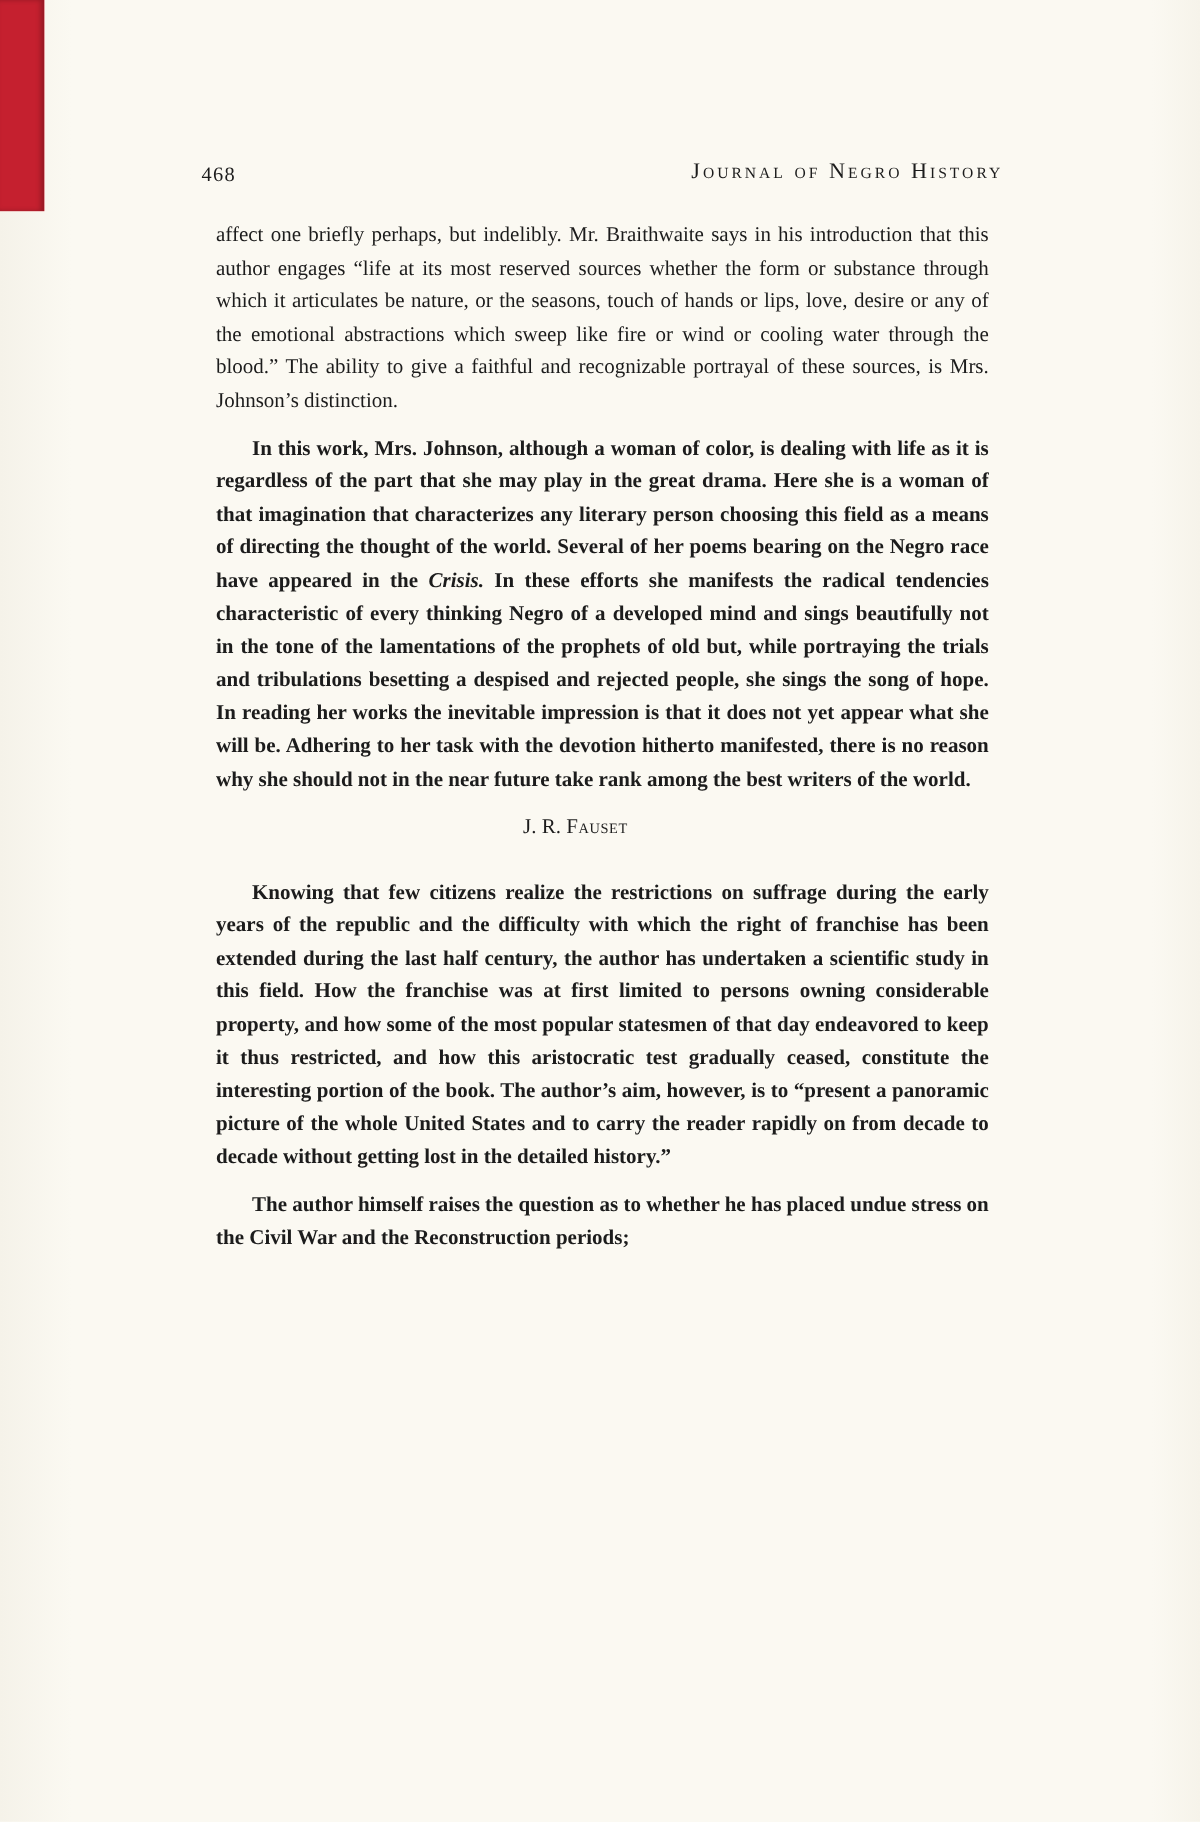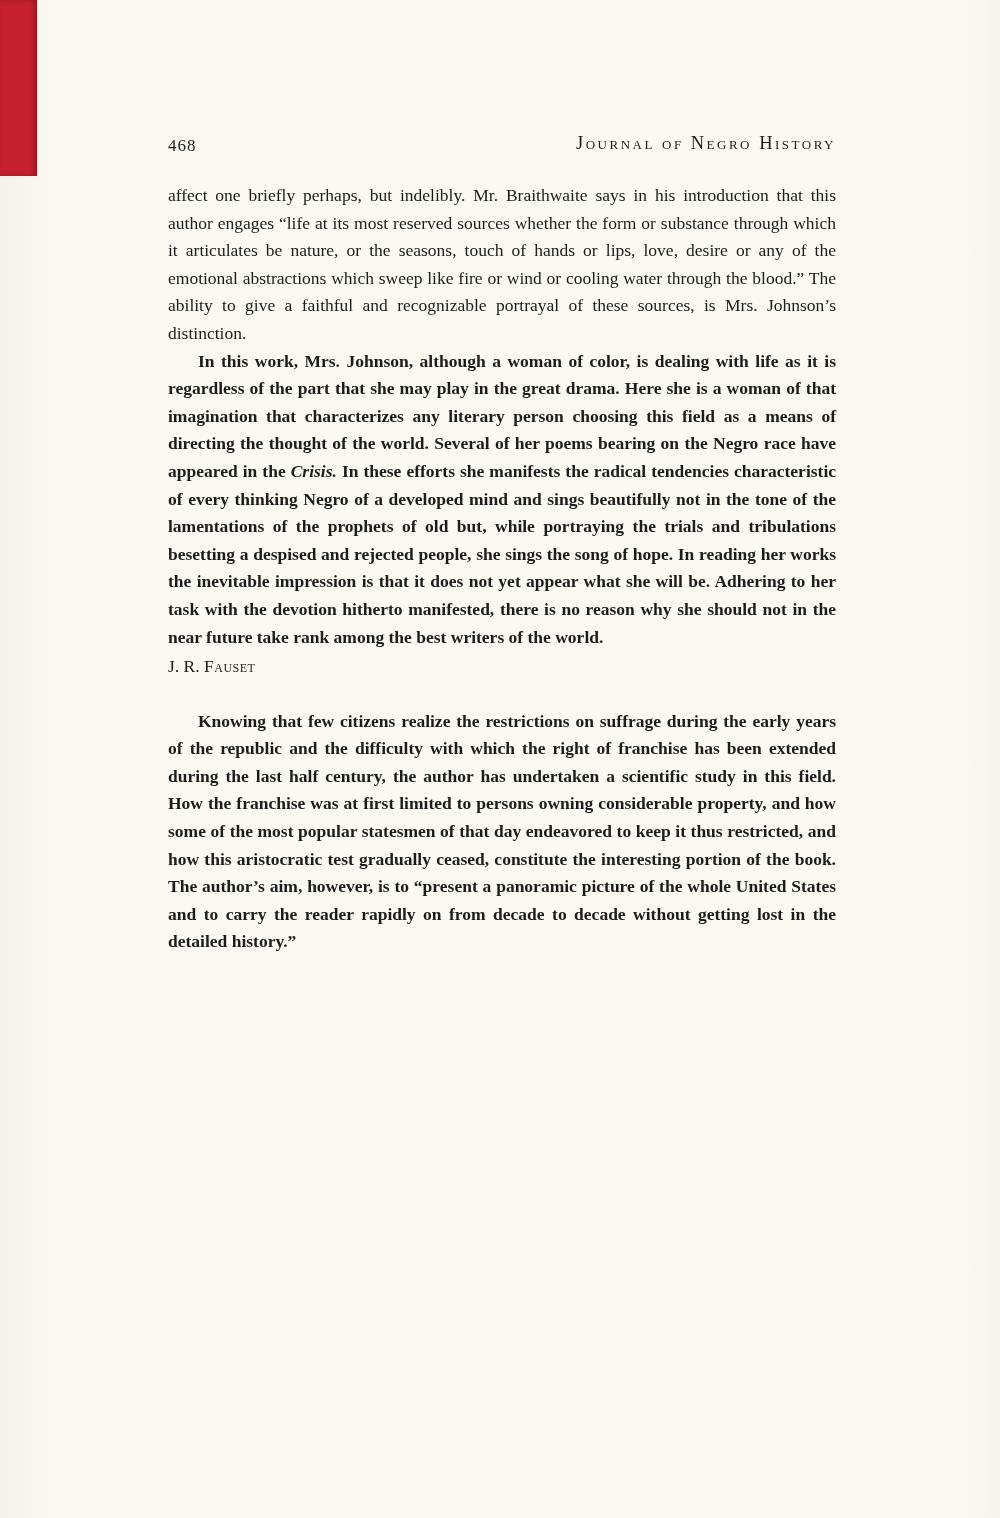--- a/index.html
+++ b/index.html
@@ -54,36 +54,36 @@
     position: absolute;
     left: 0;
     right: 0;
     top: 0;
     text-align: right;
     font-variant: small-caps;
     letter-spacing: 2.5px;
     font-size: 18.5px;
   }
   .para {
-    margin: 0;
+    margin: 12px;
   }
   .indent {
     text-indent: 30px;
     font-weight: bold;
   }
   .italic {
     font-style: italic;
   }
   .smallcaps {
     font-variant: small-caps;
     letter-spacing: 0.5px;
   }
   .signature {
     margin: 2px 0 27px 0;
-    text-align: left;
+    text-align: center;
     padding-right: 45px;
   }
   .citation {
     margin: 0;
     padding-left: 32px;
     text-indent: -32px;
   }
 </style>
 </head>
 <body>
@@ -101,16 +101,17 @@
 
     <p class="para"><span>affect one briefly perhaps, but indelibly.  Mr. Braithwaite says in his introduction that this author engages “life at its most reserved sources whether the form or substance through which it articulates be nature, or the seasons, touch of hands or lips, love, desire or any of the emotional abstractions which sweep like fire or wind or cooling water through the blood.”  The ability to give a faithful and recognizable portrayal of these sources, is Mrs. Johnson’s distinction.</span></p>
 
     <p class="para indent"><span>In this work, Mrs. Johnson, although a woman of color, is dealing with life as it is regardless of the part that she may play in the great drama.  Here she is a woman of that imagination that characterizes any literary person choosing this field as a means of directing the thought of the world.  Several of her poems bearing on the Negro race have appeared in the </span><span class="italic">Crisis.</span><span>  In these efforts she manifests the radical tendencies characteristic of every thinking Negro of a developed mind and sings beautifully not in the tone of the lamentations of the prophets of old but, while portraying the trials and tribulations besetting a despised and rejected people, she sings the song of hope.  In reading her works the inevitable impression is that it does not yet appear what she will be.  Adhering to her task with the devotion hitherto manifested, there is no reason why she should not in the near future take rank among the best writers of the world.</span></p>
 
     <p class="para signature"><span>J. R. </span><span class="smallcaps">Fauset</span></p>
 
 
     <p class="para indent"><span>Knowing that few citizens realize the restrictions on suffrage during the early years of the republic and the difficulty with which the right of franchise has been extended during the last half century, the author has undertaken a scientific study in this field.  How the franchise was at first limited to persons owning considerable property, and how some of the most popular statesmen of that day endeavored to keep it thus restricted, and how this aristocratic test gradually ceased, constitute the interesting portion of the book. The author’s aim, however, is to “present a panoramic picture of the whole United States and to carry the reader rapidly on from decade to decade without getting lost in the detailed history.”</span></p>
 
+    <p class="para indent"><span>The author himself raises the question as to whether he has placed undue stress on the Civil War and the Reconstruction periods;</span></p>
 
   </div>
 
 </div>
 
 </body></html>

